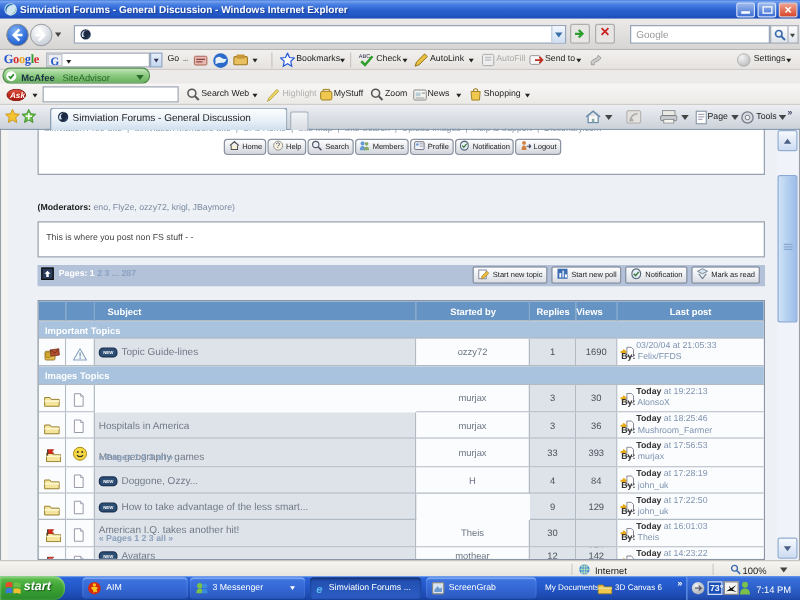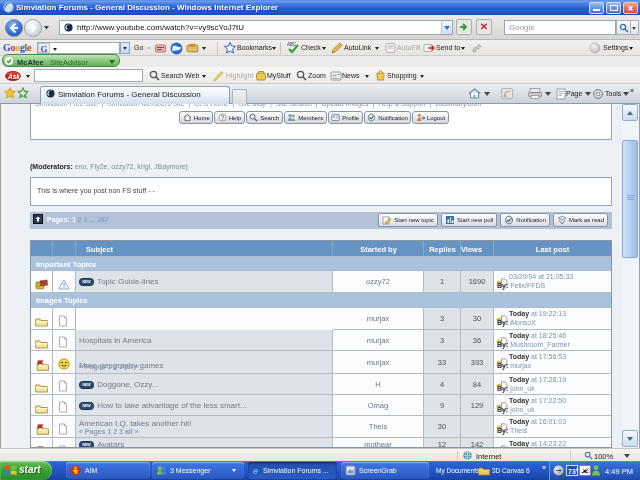--- a/index.html
+++ b/index.html
@@ -61,21 +61,20 @@
   <circle cx="29" cy="10" r="8.6" fill="url(#bg2)" stroke="#9a9a9a" stroke-width="0.8"></circle>
   <path d="M27 5.5 L31.5 10 L27 14.5 M24.5 10 L31 10" stroke="#fff" stroke-width="2" fill="none"></path>
   <path d="M40 8 l5 0 l-2.5 3.5 z" fill="#444"></path>
  </svg>
  <div class="ab" style="left:59px;top:5px;width:394px;height:15px;background:#fff;border:1px solid #98a4b8"></div>
  <svg class="ab" style="left:64px;top:8px" width="9" height="9" viewBox="0 0 11 11">
       <circle cx="5.5" cy="5.5" r="5" fill="#1c2a44"></circle>
       <path d="M2 8 A4.5 4.5 0 0 1 7.5 1.7 A3.5 3.5 0 0 0 4.5 7.8 Z" fill="#cfe0f0"></path>
       <path d="M9.3 4.2 A4 4 0 0 1 5.5 9.4 A4.5 4.5 0 0 0 9.3 4.2Z" fill="#4a88c8"></path>
     </svg>
- <span class="tx" style="left:77px;top:8px;font-size:8px;color:#111">http://www.youtube.com/watch?v=vy9scYoJ7tU</span>
  <div class="ab" style="left:441px;top:6px;width:11px;height:13px;background:linear-gradient(180deg,#f2f7fd,#cfe0f4);border-left:1px solid #b8c6da">
       <div class="ab" style="left:2px;top:5px;border-left:3px solid transparent;border-right:3px solid transparent;border-top:4px solid #3a6ea8"></div>
     </div>
  <div class="ab" style="left:456px;top:4px;width:16px;height:16px;background:#e8e6e4;border:1px solid #b0aeac;border-radius:2px">
       <svg class="ab" style="left:2px;top:2px" width="10" height="10" viewBox="0 0 10 10">
         <path d="M1 5 L6 5 M4 2 L7 5 L4 8" stroke="#2e9e2e" stroke-width="1.8" fill="none"></path>
       </svg>
     </div>
  <div class="ab" style="left:476px;top:4px;width:16px;height:16px;background:#e8e6e4;border:1px solid #b0aeac;border-radius:2px;color:#cc2222;font-weight:bold;font-size:10px;text-align:center;line-height:14px">✕</div>
  <div class="ab" style="left:504px;top:5px;width:112px;height:15px;background:#fff;border:1px solid #98a4b8"></div>
@@ -530,23 +529,20 @@
       </div>
       <div class="cell white" style="left:22px;top:154px;width:23px;height:21px;">
         <div class="ab" style="left:5px;top:4px"><svg width="10" height="12" viewBox="0 0 10 12">
             <path d="M1.5 1 L6.5 1 L8.5 3 L8.5 11 L1.5 11Z" fill="#fdfdfd" stroke="#99a" stroke-width="0.8"></path>
             <path d="M6.5 1 L6.5 3 L8.5 3" fill="#e0e4e8" stroke="#99a" stroke-width="0.7"></path>
           </svg></div>
       </div>
       <div class="cell gray" style="left:45px;top:154px;width:257px;height:21px;">
         <div class="tx subj" style="left:3px;top:6px"><span class="nbadge">NEW</span>How to take advantage of the less smart...</div>
       </div>
-      <div class="cell white" style="left:302px;top:154px;width:91px;height:21px;">
-        <div class="num" style="top:6px;color:#6b7585">Omag</div>
-      </div>
       <div class="cell gray" style="left:393px;top:154px;width:37px;height:21px;">
         <div class="num" style="top:6px">9</div>
       </div>
       <div class="cell gray" style="left:430px;top:154px;width:33px;height:21px;">
         <div class="num" style="top:6px">129</div>
       </div>
       <div class="cell white" style="left:463px;top:154px;width:117px;height:21px;border-right:none">
         <div class="ab" style="left:2px;top:2px"><svg width="12" height="9" viewBox="0 0 12 9">
             <path d="M0.5 4.5 L4 4.5 M2.5 2.8 L4.5 4.5 L2.5 6.2" stroke="#e8a810" stroke-width="1.6" fill="none"></path>
             <path d="M5.5 0.8 L9 0.8 L10.8 2.5 L10.8 8.2 L5.5 8.2Z" fill="#fdfdfd" stroke="#889" stroke-width="0.8"></path>
@@ -711,14 +707,14 @@
     </div>
  <div class="ab" style="left:579px;top:4px;width:12px;height:11px;background:#f4f4f0;border:1px solid #888">
       <svg class="ab" style="left:0;top:1px" width="11" height="8" viewBox="0 0 11 8">
         <path d="M1 6 L4 4 L3 1.5 L5 3.5 L9 1 L6 4.5 L9.5 6.5 L5 5.5 Z" fill="#111"></path>
       </svg>
     </div>
  <svg class="ab" style="left:591px;top:4px" width="10" height="11" viewBox="0 0 10 11">
       <circle cx="5" cy="2.8" r="2.4" fill="#7ac04a"></circle>
       <path d="M1 10.5 Q1 5.8 5 5.8 Q9 5.8 9 10.5 Z" fill="#7ac04a"></path>
     </svg>
- <span class="tx" style="left:605px;top:6px;font-size:7.5px;color:#fff">4:49 PM</span>
+ <span class="tx" style="left:605px;top:6px;font-size:7.5px;color:#fff">7:14 PM</span>
 </div>
 
 </body></html>

